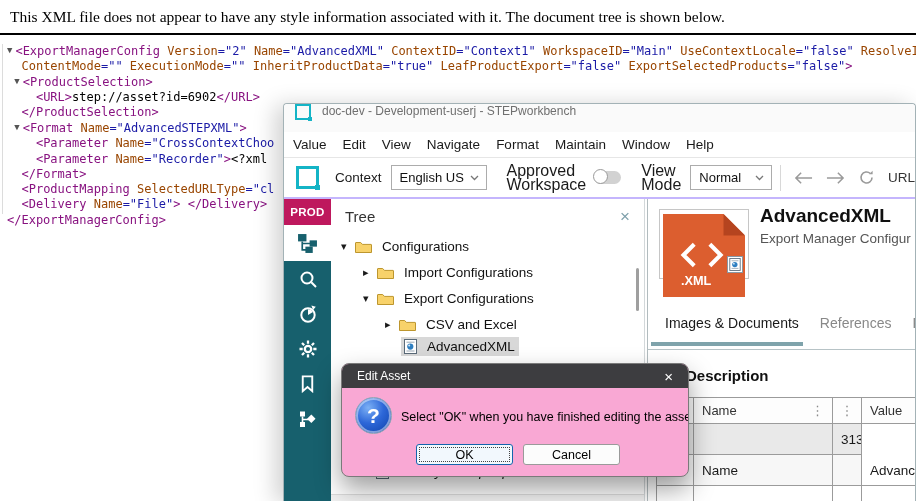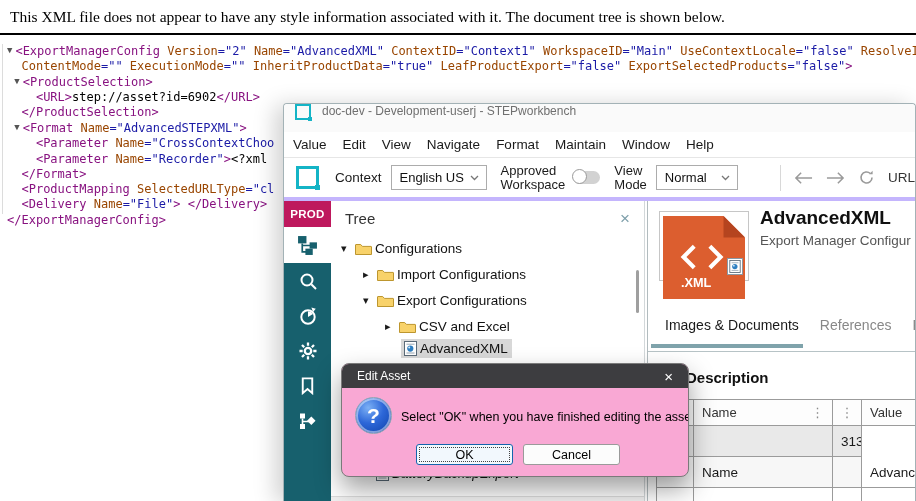--- a/index.html
+++ b/index.html
@@ -19,25 +19,25 @@
   
   .win{position:absolute;left:283px;top:103px;width:633px;height:398px;background:#fff;
        border:1px solid #a3b2b6;border-bottom:none;border-radius:4px 4px 0 0;
        box-shadow:-8px 2px 22px rgba(0,0,0,.18);z-index:10;overflow:hidden;box-sizing:border-box}
   .titlebar{height:28px;background:#fafafa;display:flex;align-items:flex-start;padding:0 11px;border-radius:3px 3px 0 0}
   .app-ico{position:relative;width:12px;height:12px;border:2px solid #14b4c6;display:inline-block}
   .app-ico::after{content:"";position:absolute;right:-3px;bottom:-3px;width:4px;height:4px;background:#14b4c6}
   .title-text{margin-left:11px;font-size:12px;color:#6f6f6f}
   .menubar{height:25px;display:flex;align-items:center;padding-left:1px;border-bottom:1px solid #e6e6e6;background:#fff}
   .mitem{font-size:13.5px;color:#1a1a1a;padding:0 8px}
-  .toolbar{height:39px;display:flex;align-items:center;border-bottom:4px solid #c4b5fd;background:#fff;overflow:hidden}
+  .toolbar{height:39px;display:flex;align-items:center;border-bottom:2px solid #c4b5fd;background:#fff;overflow:hidden}
   .tb-ico{position:relative;width:17px;height:17px;border:3px solid #14b4c6;display:inline-block;margin-left:12px;flex:none}
   .tb-ico::after{content:"";position:absolute;right:-4px;bottom:-4px;width:5px;height:5px;background:#14b4c6}
   .tb-label{font-size:13.5px;color:#1a1a1a;margin-left:16px;flex:none}
-  .tb-label2{font-size:13px;line-height:14px;color:#1a1a1a;margin-left:14px;flex:none}
+  .tb-label2{font-size:16px;line-height:14px;color:#1a1a1a;margin-left:20px;flex:none}
   .select{display:flex;align-items:center;justify-content:space-between;margin-left:9px;flex:none;
           border:1px solid #acacac;background:#fff;height:25px;padding:0 7px 0 8px;font-size:13px;color:#111;box-sizing:border-box}
   .toggle{position:relative;width:27px;height:13px;border-radius:7px;background:#d2d2d2;margin-left:8px;flex:none}
   .toggle::after{content:"";position:absolute;left:-1px;top:-2px;width:15px;height:15px;border-radius:50%;
                  background:#fff;border:1px solid #9a9a9a;box-sizing:border-box}
   .tb-right{margin-left:auto;display:flex;align-items:center;flex:none}
   .tb-div{width:1px;height:26px;background:#d8d8d8;margin-right:13px}
   .nav-btn{margin-right:13px;display:flex;align-items:center}
   .url-label{font-size:13.5px;color:#333;white-space:nowrap}
 
@@ -51,21 +51,21 @@
   .side-item.selected{height:36px;background:#fff;color:#17606D}
 
   
   .treepanel{width:314px;background:#fff;border-right:1px solid #d3d8da;position:relative;flex:none;box-sizing:border-box}
   .panel-head{display:flex;align-items:center;height:34px;padding:0 14px}
   .panel-title{font-size:15px;color:#333;font-weight:500}
   .panel-close{margin-left:auto;font-size:17px;color:#7fa0ab;line-height:1}
   #tree-rows{position:absolute;left:0;top:34px;right:0;bottom:9px;overflow:hidden}
   .trow{position:absolute;display:flex;align-items:center;height:21px;white-space:nowrap}
   .tarr{width:11px;font-size:11px;color:#1a1a1a;flex:none}
-  .tinner{display:flex;align-items:center;gap:3px;padding:2px 4px 2px 3px}
+  .tinner{display:flex;align-items:center;gap:10px;padding:2px 4px 2px 3px}
   .tsel .tinner{background:#D8D8D8}
   .ticon{display:flex;align-items:center}
   .tlabel{font-size:13.5px;color:#111}
   .v-scroll{position:absolute;right:5px;top:69px;width:3px;height:43px;background:#9f9f9f;border-radius:2px}
   .h-scroll{position:absolute;left:0;right:0;bottom:0;height:9px;background:#f1f1f1;border-top:1px solid #dcdcdc}
 
   
   .rightpanel{flex:1;position:relative;background:#fff;border-left:1px solid #b2bcbf;margin-left:2px;overflow:hidden}
   .file-box{position:absolute;left:11px;top:10px;width:90px;height:70px;border:1px solid #c6c6c6;
             background:#fff;box-sizing:border-box;padding:3px}

